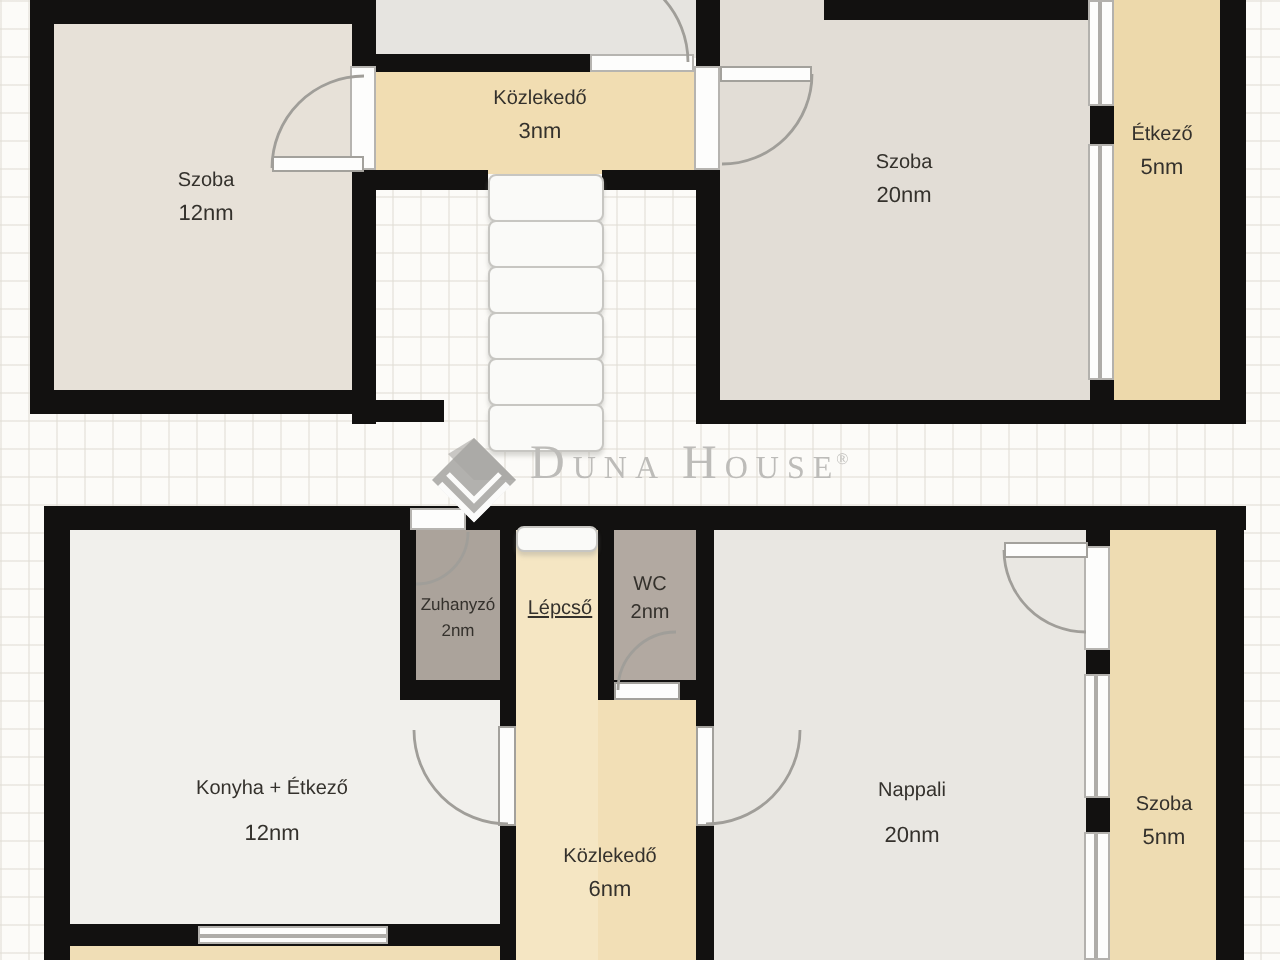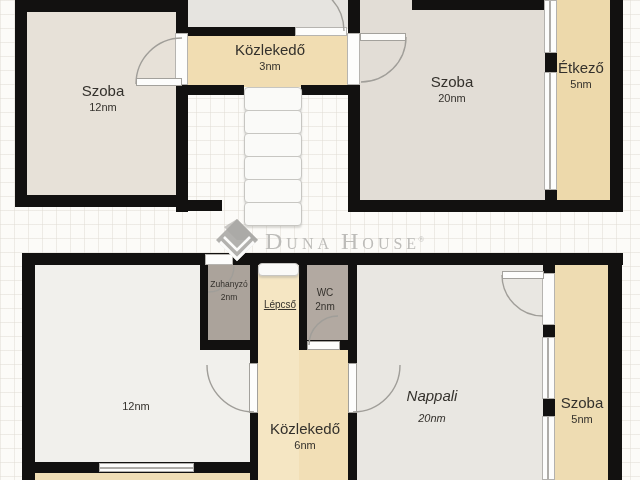--- a/index.html
+++ b/index.html
@@ -20,27 +20,27 @@
   .win-v{position:absolute;z-index:3;border:1px solid #b3b1ad;
          background:linear-gradient(90deg,#fdfdfc 0 4px,#aeaca8 4px 6px,#fdfdfc 6px 100%);}
   .win-h{position:absolute;z-index:3;border:1px solid #b3b1ad;
          background:linear-gradient(180deg,#fdfdfc 0 3px,#aeaca8 3px 5px,#fdfdfc 5px 100%);}
   .leaf{position:absolute;background:#fdfdfc;border:1px solid #a3a19c;z-index:4;}
   .step{position:absolute;width:58px;height:24px;background:#fafaf8;
         border:1px solid #c7c6c2;border-radius:4px;z-index:3;
         box-shadow:0 2px 2px rgba(150,148,142,.35);}
   .rlabel{position:absolute;z-index:5;transform:translate(-50%,-50%);
           text-align:center;color:#34312c;white-space:nowrap;}
-  .rname{font-size:15px;line-height:16px;}
+  .rname{font-size:10px;line-height:16px;}
   .rarea{font-size:11px;line-height:16px;}
   .rlabel.small .rname,.rlabel.small .rarea{font-size:8.5px;line-height:13px;}
   .rlabel.med .rname,.rlabel.med .rarea{font-size:10px;line-height:14px;}
   .rlabel.wide .rname,.rlabel.wide .rarea{line-height:22px;}
   #arcs{position:absolute;left:0;top:0;z-index:4;}
-  #logo{position:absolute;left:216px;top:218px;z-index:6;display:flex;align-items:center;}
+  #logo{position:absolute;left:216px;top:218px;z-index:6;display:flex;align-items:flex-start;}
   #logo-text{font-family:"Liberation Serif", serif;color:#bdbcb9;letter-spacing:4px;
              margin-left:6px;white-space:nowrap;position:relative;top:1px;}
   .lg-big{font-size:24px;}
   .lg-small{font-size:16px;}
   #reg{font-size:8px;color:#bdbcb9;position:relative;top:-7px;left:-2px;letter-spacing:0;}
 </style>
 </head>
 <body>
 
 <div id="plan">
@@ -143,38 +143,39 @@
   </div>
   <div class="rlabel" style="left:452px;top:90px;">
     <div class="rname">Szoba</div>
     <div class="rarea">20nm</div>
   </div>
   <div class="rlabel" style="left:581px;top:76px;">
     <div class="rname">Étkező</div>
     <div class="rarea">5nm</div>
   </div>
   <div class="rlabel wide" style="left:136px;top:406px;">
+    <div class="rname">Konyha + Étkező</div>
     <div class="rarea">12nm</div>
   </div>
-  <div class="rlabel small" style="left:229px;top:291px;text-align:center;">
+  <div class="rlabel small" style="left:229px;top:309px;text-align:center;">
     <div class="rname">Zuhanyzó</div>
     <div class="rarea">2nm</div>
   </div>
   <div class="rlabel med" style="left:280px;top:305px;text-decoration:underline;">
     <div class="rname">Lépcső</div>
   </div>
   <div class="rlabel med" style="left:325px;top:300px;">
     <div class="rname">WC</div>
     <div class="rarea">2nm</div>
   </div>
   <div class="rlabel" style="left:305px;top:437px;">
     <div class="rname">Közlekedő</div>
     <div class="rarea">6nm</div>
   </div>
-  <div class="rlabel wide" style="left:432px;top:407px;font-style:italic;">
+  <div class="rlabel wide" style="left:456px;top:407px;">
     <div class="rname">Nappali</div>
     <div class="rarea">20nm</div>
   </div>
   <div class="rlabel" style="left:582px;top:411px;">
     <div class="rname">Szoba</div>
     <div class="rarea">5nm</div>
   </div>
 
   <div id="logo">
     <svg width="43" height="44" viewBox="0 0 43 44">

